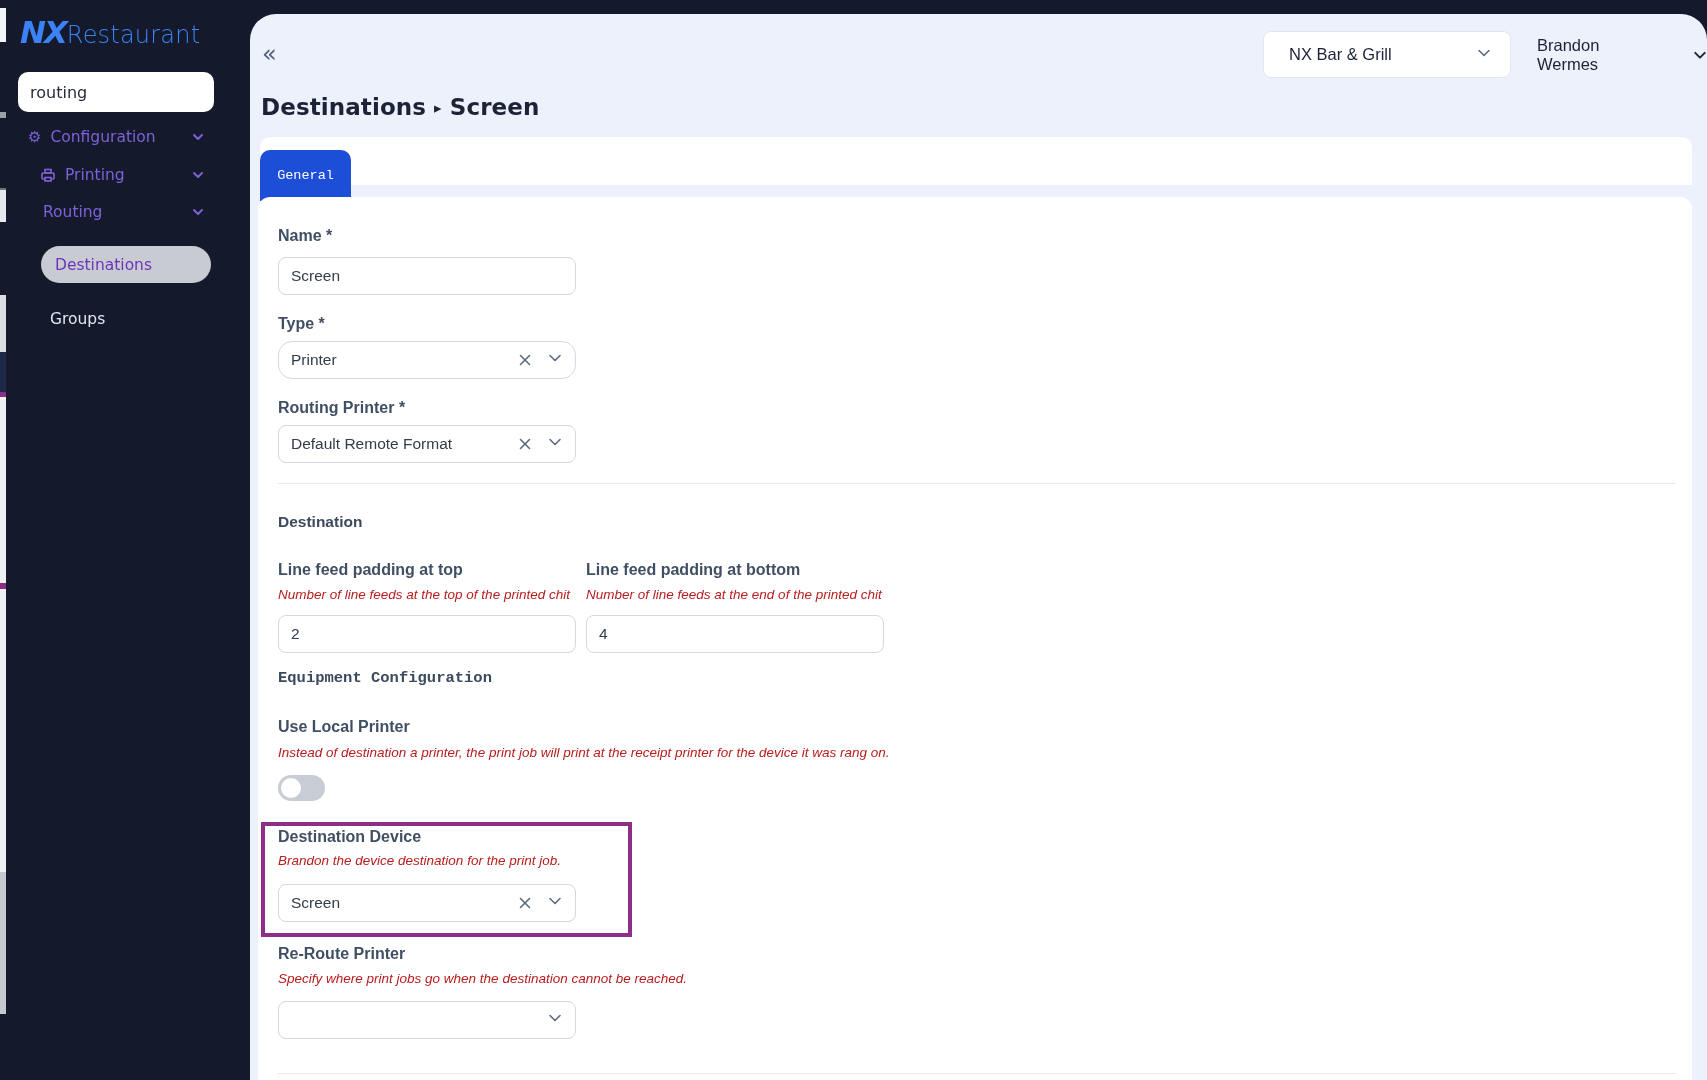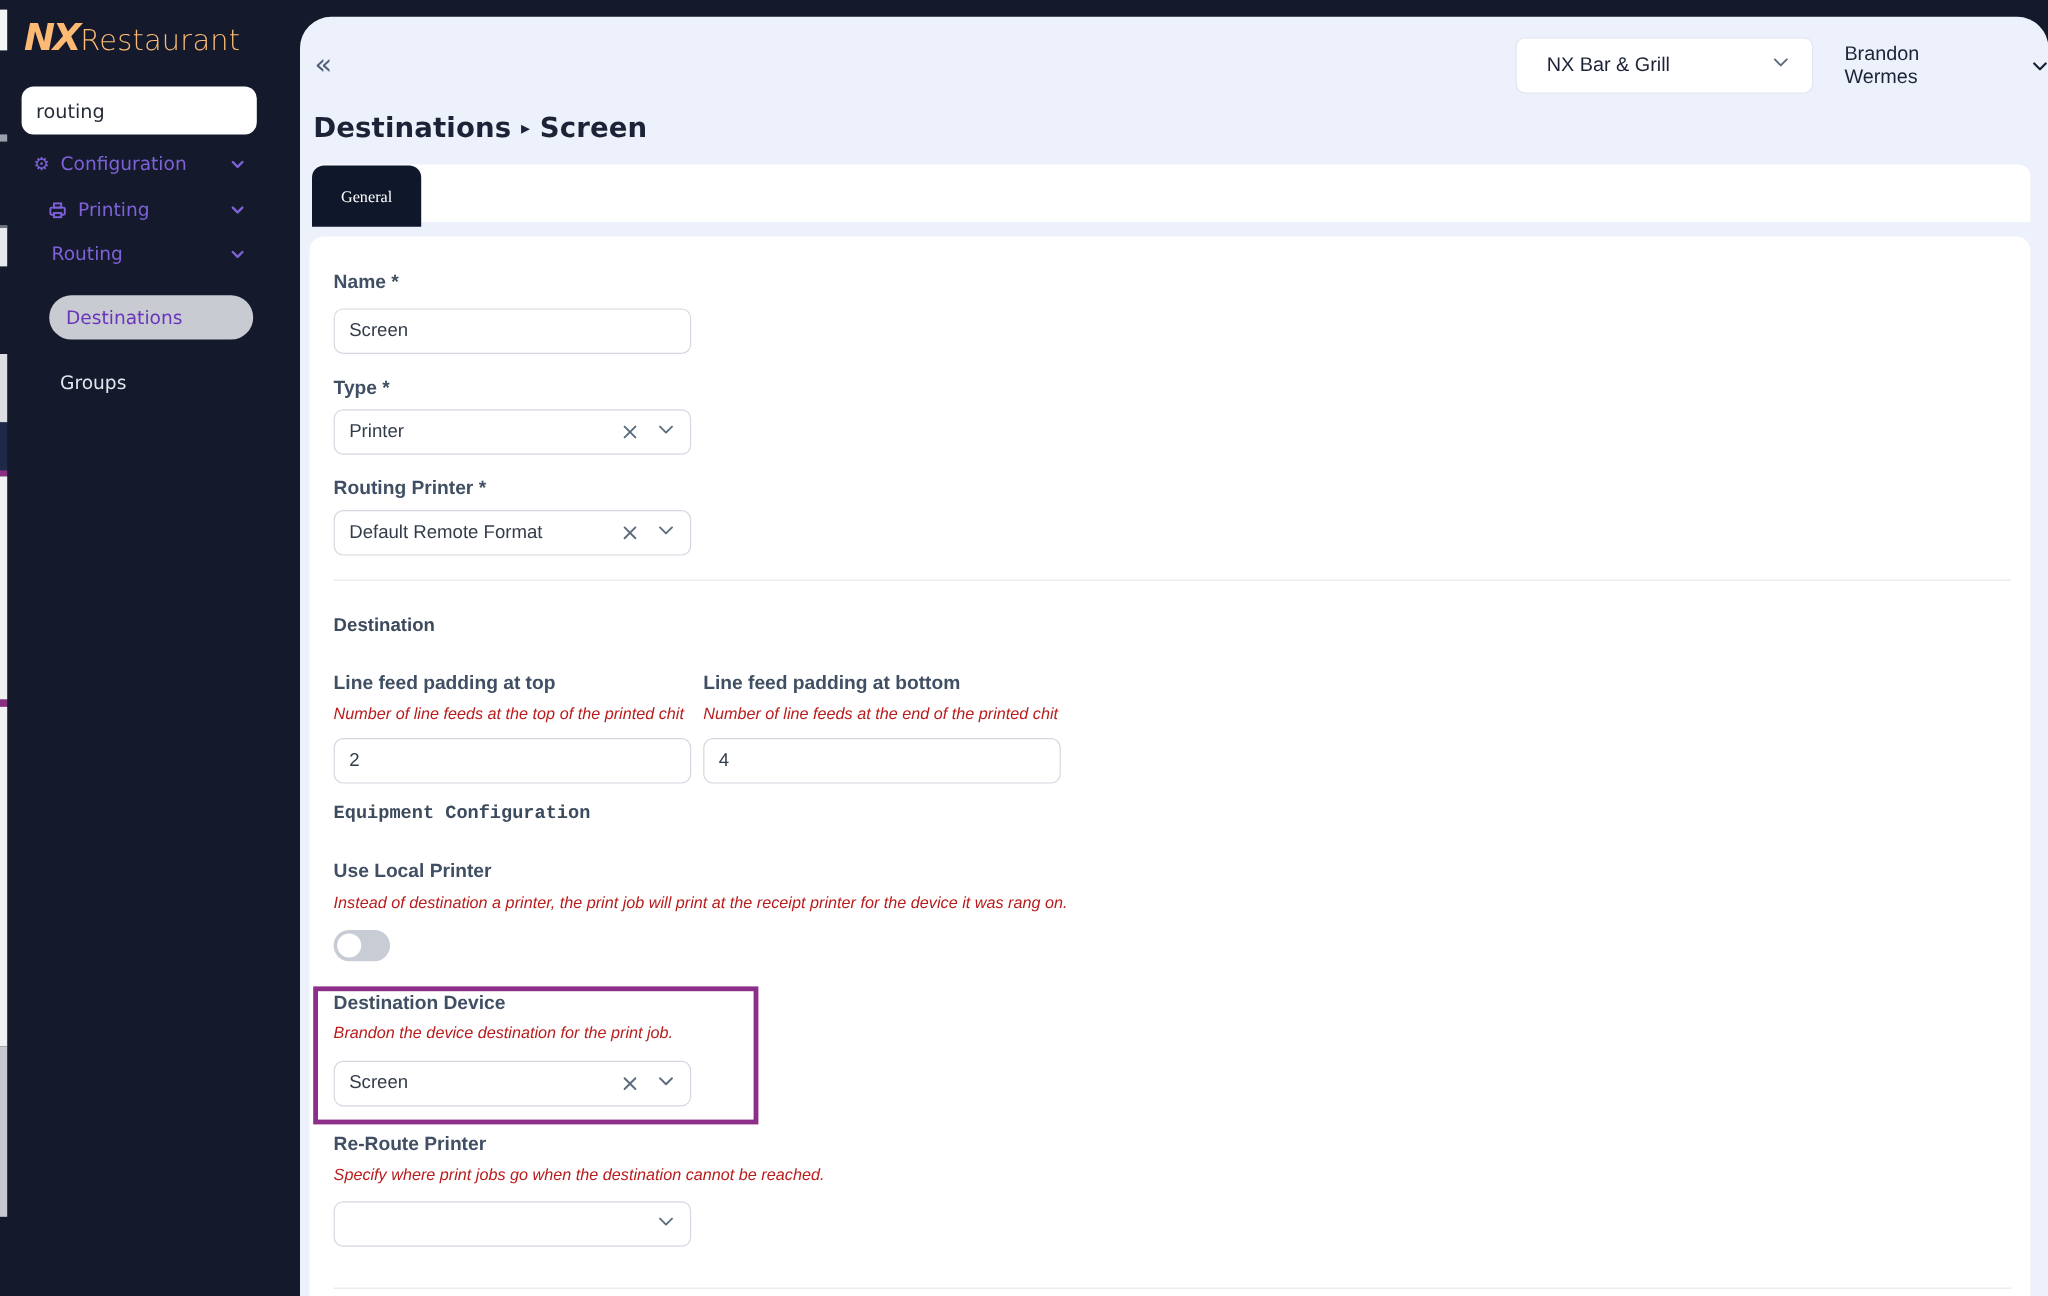--- a/index.html
+++ b/index.html
@@ -4,21 +4,21 @@
 <style>
   * { margin:0; padding:0; box-sizing:border-box; }
   html,body { width:1707px; height:1080px; overflow:hidden; }
   body { background:#141a2b; font-family:"Liberation Sans", sans-serif; position:relative; }
 
   
   .sliver { position:absolute; left:0; width:6px; z-index:30; }
 
   
   .sidebar { position:absolute; left:0; top:0; width:250px; height:1080px; background:#141a2b; z-index:10; }
-  .logo { position:absolute; left:20px; top:14px; color:#fdba74; white-space:nowrap; }
+  .logo { position:absolute; left:20px; top:14px; color:#3b82f6; white-space:nowrap; }
   .logo .nx { font-family:"DejaVu Sans", sans-serif; font-weight:800; font-style:italic; font-size:31px; letter-spacing:-2px; }
   .logo .rest { font-family:"DejaVu Sans", sans-serif; font-weight:300; font-size:24px; letter-spacing:0.2px; margin-left:1px; }
   .side-search { position:absolute; left:18px; top:72px; width:196px; height:40px; border-radius:10px; border:none; outline:none;
                  background:#ffffff; font-family:"DejaVu Sans", sans-serif; font-size:16px; color:#272c39; padding:0 12px; }
   .nav-row { position:absolute; height:26px; display:flex; align-items:center; color:#7e61d8;
              font-family:"DejaVu Sans", sans-serif; font-size:15.5px; font-weight:500; }
   .nav-row .nav-chev { position:absolute; right:0; top:6px; }
   .gear-glyph { font-size:15px; margin-right:9px; line-height:1; }
   .nav-printer { margin-right:9px; display:inline-flex; }
   .pill { position:absolute; left:41px; top:246px; width:170px; height:37px; background:#c9cbd2; border-radius:19px;
@@ -37,23 +37,23 @@
   .store-select .grow { flex:1; }
   .user-menu { position:absolute; left:1287px; top:28px; height:26px; display:flex; align-items:center;
                font-size:16.5px; color:#1d2336;gap:44px; }
   .user-menu svg { margin-left:7px; }
   .page-title { position:absolute; left:11px; top:80px; font-family:"DejaVu Sans", sans-serif; font-weight:700;
                 font-size:23px; color:#1d2337; letter-spacing:0.1px; }
   .page-title .sep { font-size:15px; margin:0 8px; position:relative; top:-2px; }
 
   .tabstrip { position:absolute; left:10px; top:123px; width:1432px; height:48px; background:#ffffff;
               border-radius:10px 10px 0 0; }
-  .tab-active { position:absolute; left:10px; top:124px; width:91px; height:51px; background:#0f172a;
+  .tab-active { position:absolute; left:10px; top:136px; width:91px; height:51px; background:#1d4ed8;
                 border-radius:10px 10px 0 0; color:#ffffff; display:flex; align-items:center; justify-content:center;
-                font-family:Liberation Serif, serif; font-size:13.5px; }
+                font-family:Liberation Mono, monospace; font-size:13.5px; }
 
   .card { position:absolute; left:8px; top:183px; width:1434px; height:883px; background:#ffffff;
           border-radius:12px 12px 0 0; }
 
   
   .f-label { position:absolute; left:20px; font-size:16px; font-weight:bold; color:#404f63; }
   .f-help  { position:absolute; left:20px; font-size:13.5px; font-style:italic; color:#b91c1c; }
   .f-input { position:absolute; left:20px; width:298px; height:38px; border:1px solid #d4d8e0; border-radius:8px;
              background:#ffffff; font-size:15.5px; color:#333c49; padding:0 12px; outline:none; font-family:"Liberation Sans", sans-serif; }
   .f-select { position:absolute; left:20px; width:298px; height:38px; border:1px solid #d4d8e0; border-radius:8px;
@@ -159,21 +159,21 @@
   <div class="tab-active">
     <span>General</span>
   </div>
 
   <div class="card">
 
     <div class="f-label" style="top:30px;">Name *</div>
     <input class="f-input" style="top: 60px;" type="text" value="Screen">
 
     <div class="f-label" style="top:118px;">Type *</div>
-    <div class="f-select" style="top:144px;">
+    <div class="f-select" style="top:144px;border-radius:14px;">
       <span class="grow">Printer</span>
       <span class="clear-x">
         <svg width="16" height="16" viewBox="0 0 16 16">
             <line x1="3.5" y1="3.5" x2="12.5" y2="12.5" stroke="#5c6c80" stroke-width="1.6" stroke-linecap="round"></line>
             <line x1="12.5" y1="3.5" x2="3.5" y2="12.5" stroke="#5c6c80" stroke-width="1.6" stroke-linecap="round"></line>
           </svg>
       </span>
       <span>
         <svg width="16" height="16" viewBox="0 0 16 16">
             <polyline points="3,5.5 8,10.5 13,5.5" fill="none" stroke="#5c6c80" stroke-width="1.6" stroke-linecap="round" stroke-linejoin="round"></polyline>

